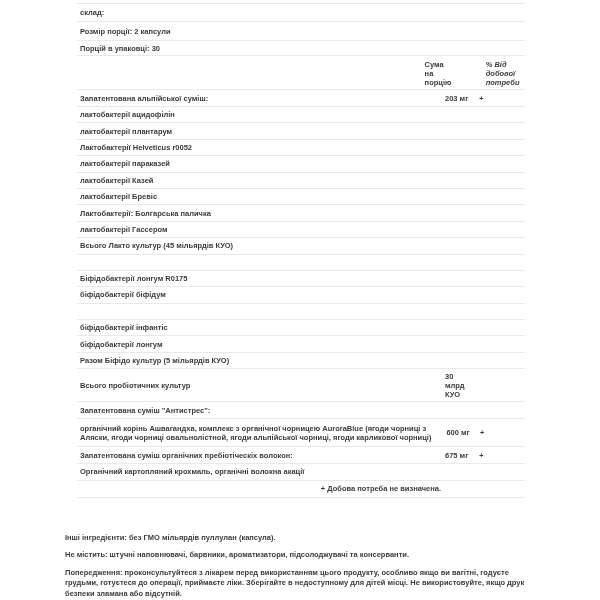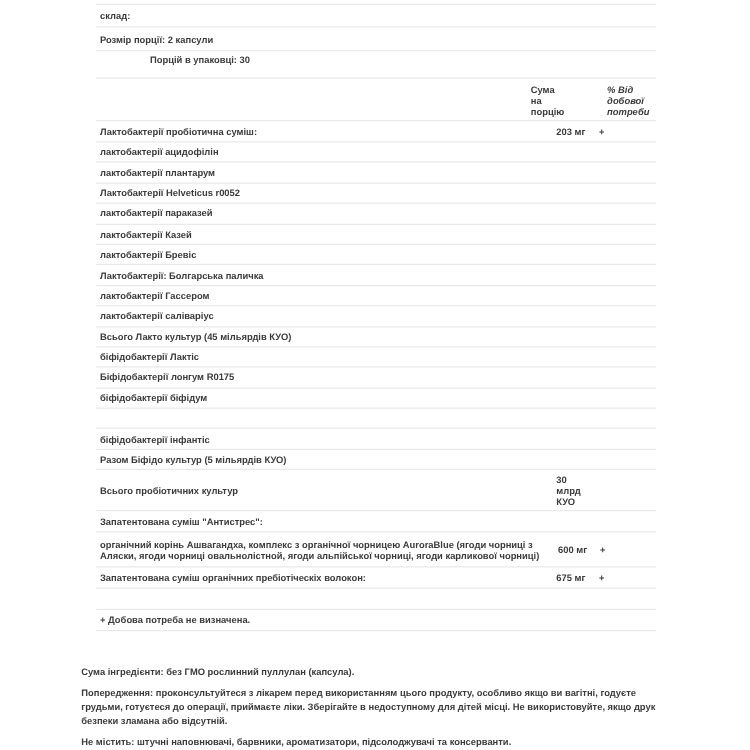--- a/index.html
+++ b/index.html
@@ -42,29 +42,29 @@
   }
   .cell-dv {
     width: 46px;
     white-space: pre-line;
     line-height: 9px;
     padding: 2px 0;
     font-style: italic;
   }
   .kind-section      { min-height: 18px; }
   .kind-serving-size { min-height: 19px; align-items: center; }
-  .kind-servings-per { min-height: 15px; flex-direction: column; }
+  .kind-servings-per { min-height: 15px; }
   .kind-header       { min-height: 33px; align-items: flex-start; gap: 32px; }
   .kind-header .cell-amount, .kind-header .cell-dv { padding-top: 4px; }
   .kind-blend        { min-height: 17px; }
   .kind-total        { min-height: 16.4px; }
   .kind-grand-total  { min-height: 33px; }
   .kind-long-item    { min-height: 28px; justify-content: space-between; }
   .kind-long-item .cell-label { width: 376px; padding-right: 0; }
-  .kind-footnote     { min-height: 17px; }
+  .kind-footnote     { min-height: 17px; text-align: right; }
   .notes {
     position: absolute;
     left: 65px; top: 533px;
     width: 468px;
   }
   .notes p {
     margin-bottom: 6.5px;
     line-height: 10.8px;
   }
 </style>
@@ -91,21 +91,21 @@
       <div class="row kind-header">
         <div class="cell cell-label"></div>
         <div class="cell cell-amount">Сума
 на
 порцію</div>
         <div class="cell cell-dv">% Від
 добової
 потреби</div>
       </div>
       <div class="row kind-blend">
-        <div class="cell cell-label">Лактобактерії пробіотична суміш:</div>
+        <div class="cell cell-label">Запатентована альпійської суміш:</div>
         <div class="cell cell-amount">203 мг</div>
         <div class="cell cell-dv">+</div>
       </div>
       <div class="row kind-item">
         <div class="cell cell-label">лактобактерії ацидофілін</div>
         <div class="cell cell-amount"></div>
         <div class="cell cell-dv"></div>
       </div>
       <div class="row kind-item">
         <div class="cell cell-label">лактобактерії плантарум</div>
@@ -135,51 +135,50 @@
       <div class="row kind-item">
         <div class="cell cell-label">Лактобактерії: Болгарська паличка</div>
         <div class="cell cell-amount"></div>
         <div class="cell cell-dv"></div>
       </div>
       <div class="row kind-item">
         <div class="cell cell-label">лактобактерії Гассером</div>
         <div class="cell cell-amount"></div>
         <div class="cell cell-dv"></div>
       </div>
-      <div class="row kind-item">
-        <div class="cell cell-label">лактобактерії саліваріус</div>
-        <div class="cell cell-amount"></div>
-        <div class="cell cell-dv"></div>
-      </div>
       <div class="row kind-total">
         <div class="cell cell-label">Всього Лакто культур (45 мільярдів КУО)</div>
         <div class="cell cell-amount"></div>
         <div class="cell cell-dv"></div>
       </div>
       <div class="row kind-item">
-        <div class="cell cell-label">біфідобактерії Лактіс</div>
         <div class="cell cell-amount"></div>
         <div class="cell cell-dv"></div>
       </div>
       <div class="row kind-item">
         <div class="cell cell-label">Біфідобактерії лонгум R0175</div>
         <div class="cell cell-amount"></div>
         <div class="cell cell-dv"></div>
       </div>
       <div class="row kind-item">
         <div class="cell cell-label">біфідобактерії біфідум</div>
         <div class="cell cell-amount"></div>
         <div class="cell cell-dv"></div>
       </div>
       <div class="row kind-item">
         <div class="cell cell-amount"></div>
         <div class="cell cell-dv"></div>
       </div>
       <div class="row kind-item">
         <div class="cell cell-label">біфідобактерії інфантіс</div>
+        <div class="cell cell-amount"></div>
+        <div class="cell cell-dv"></div>
+      </div>
+      <div class="row kind-item">
+        <div class="cell cell-label">біфідобактерії лонгум</div>
         <div class="cell cell-amount"></div>
         <div class="cell cell-dv"></div>
       </div>
       <div class="row kind-total">
         <div class="cell cell-label">Разом Біфідо культур (5 мільярдів КУО)</div>
         <div class="cell cell-amount"></div>
         <div class="cell cell-dv"></div>
       </div>
       <div class="row kind-grand-total">
         <div class="cell cell-label">Всього пробіотичних культур</div>
@@ -197,27 +196,28 @@
         <div class="cell cell-label">органічний корінь Ашвагандха, комплекс з органічної чорницею AuroraBlue (ягоди чорниці з Аляски, ягоди чорниці овальнолістной, ягоди альпійської чорниці, ягоди карликової чорниці)</div>
         <div class="cell cell-amount">600 мг</div>
         <div class="cell cell-dv">+</div>
       </div>
       <div class="row kind-blend">
         <div class="cell cell-label">Запатентована суміш органічних пребіотіческіх волокон:</div>
         <div class="cell cell-amount">675 мг</div>
         <div class="cell cell-dv">+</div>
       </div>
       <div class="row kind-item">
+        <div class="cell cell-label">Органічний картопляний крохмаль, органічні волокна акації</div>
         <div class="cell cell-amount"></div>
         <div class="cell cell-dv"></div>
       </div>
       <div class="row kind-footnote">
         <div class="cell cell-label">+ Добова потреба не визначена.</div>
         <div class="cell cell-amount"></div>
         <div class="cell cell-dv"></div>
       </div>
     </div>
   <div class="notes" id="notes">
-      <p>Сума інгредієнти: без ГМО рослинний пуллулан (капсула).</p>
+      <p>Інші інгредієнти: без ГМО мільярдів пуллулан (капсула).</p>
+      <p>Не містить: штучні наповнювачі, барвники, ароматизатори, підсолоджувачі та консерванти.</p>
       <p>Попередження: проконсультуйтеся з лікарем перед використанням цього продукту, особливо якщо ви вагітні, годуєте грудьми, готуєтеся до операції, приймаєте ліки. Зберігайте в недоступному для дітей місці. Не використовуйте, якщо друк безпеки зламана або відсутній.</p>
-      <p>Не містить: штучні наповнювачі, барвники, ароматизатори, підсолоджувачі та консерванти.</p>
     </div>
 </div>
 
 </body></html>

